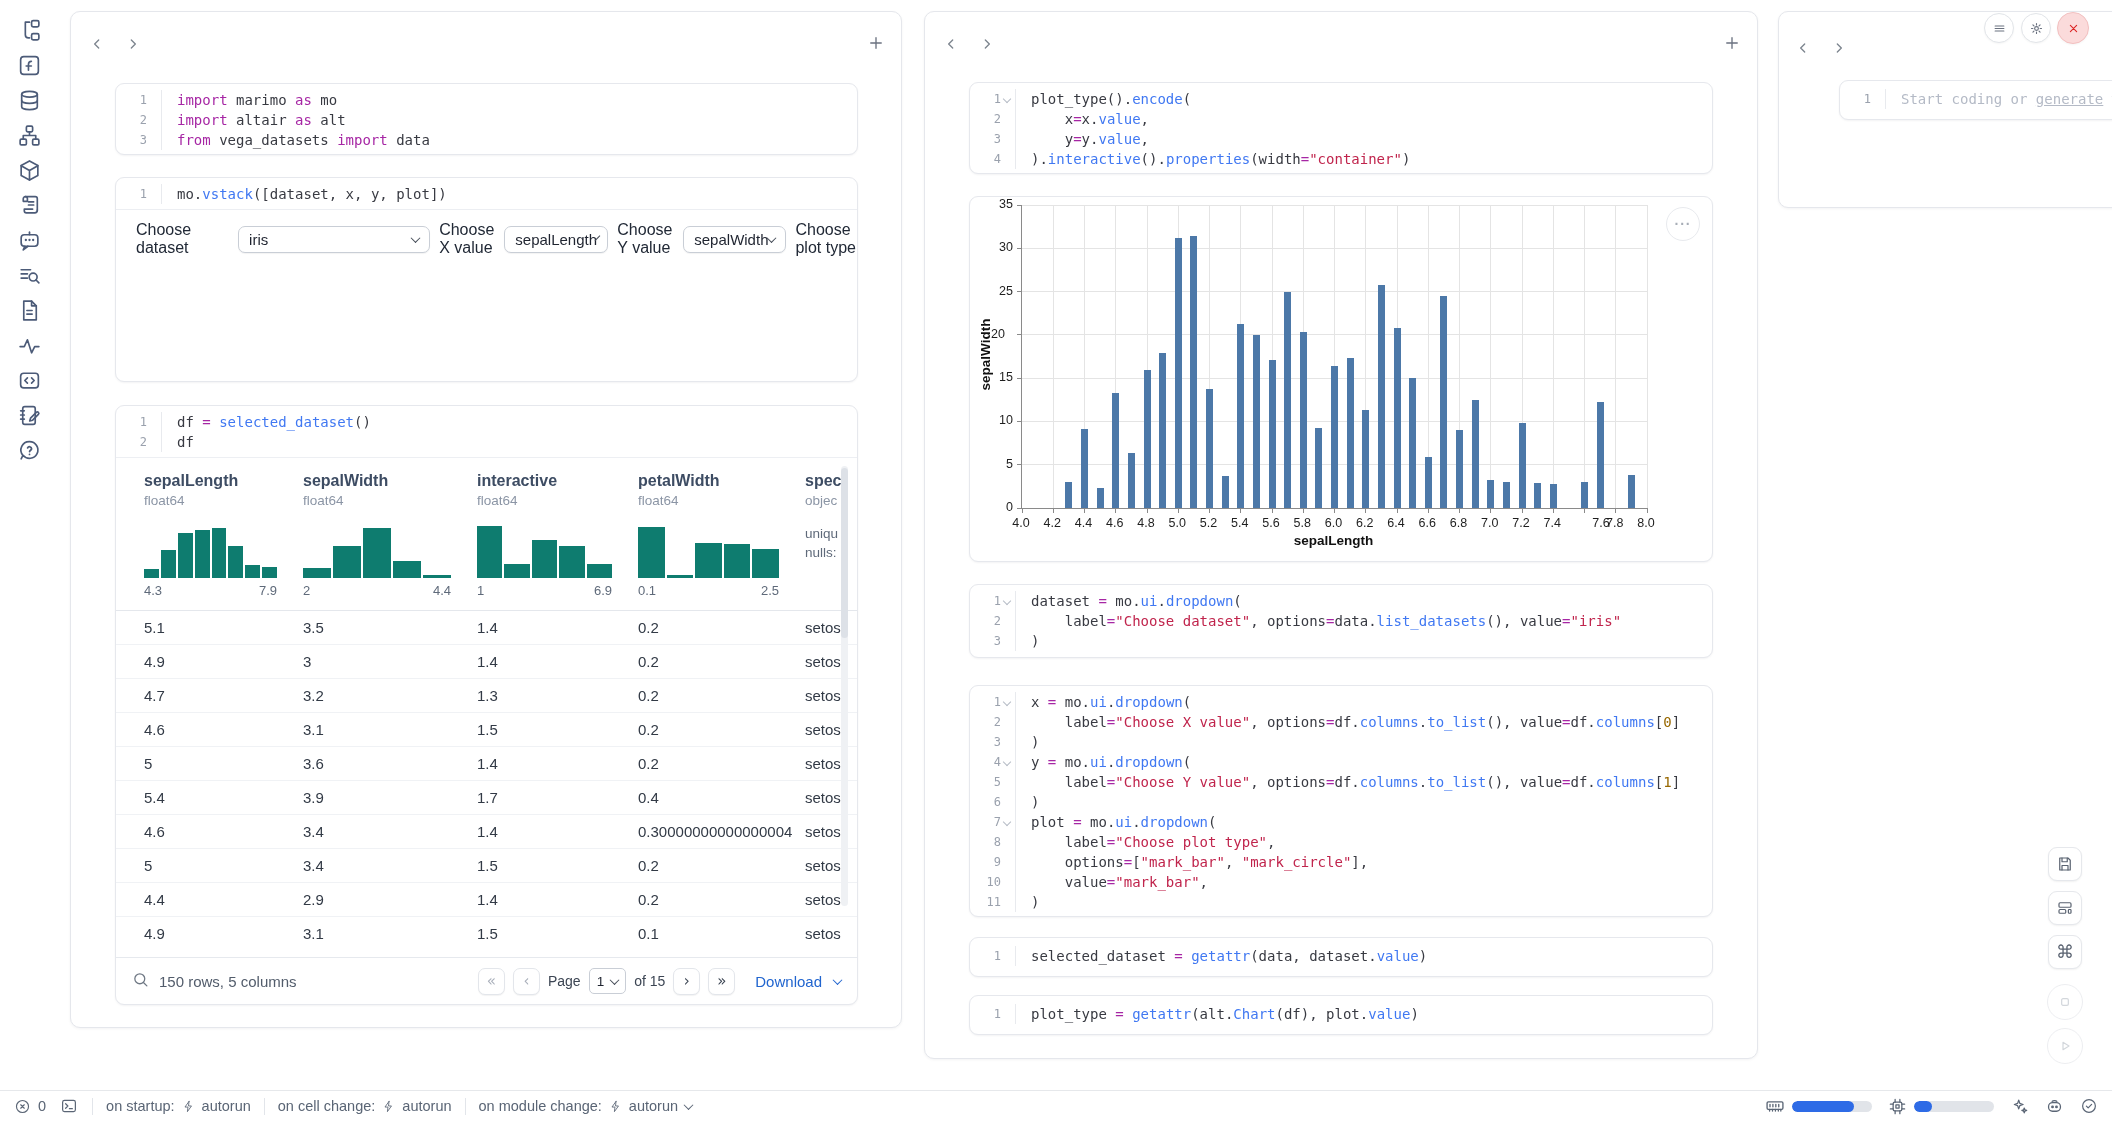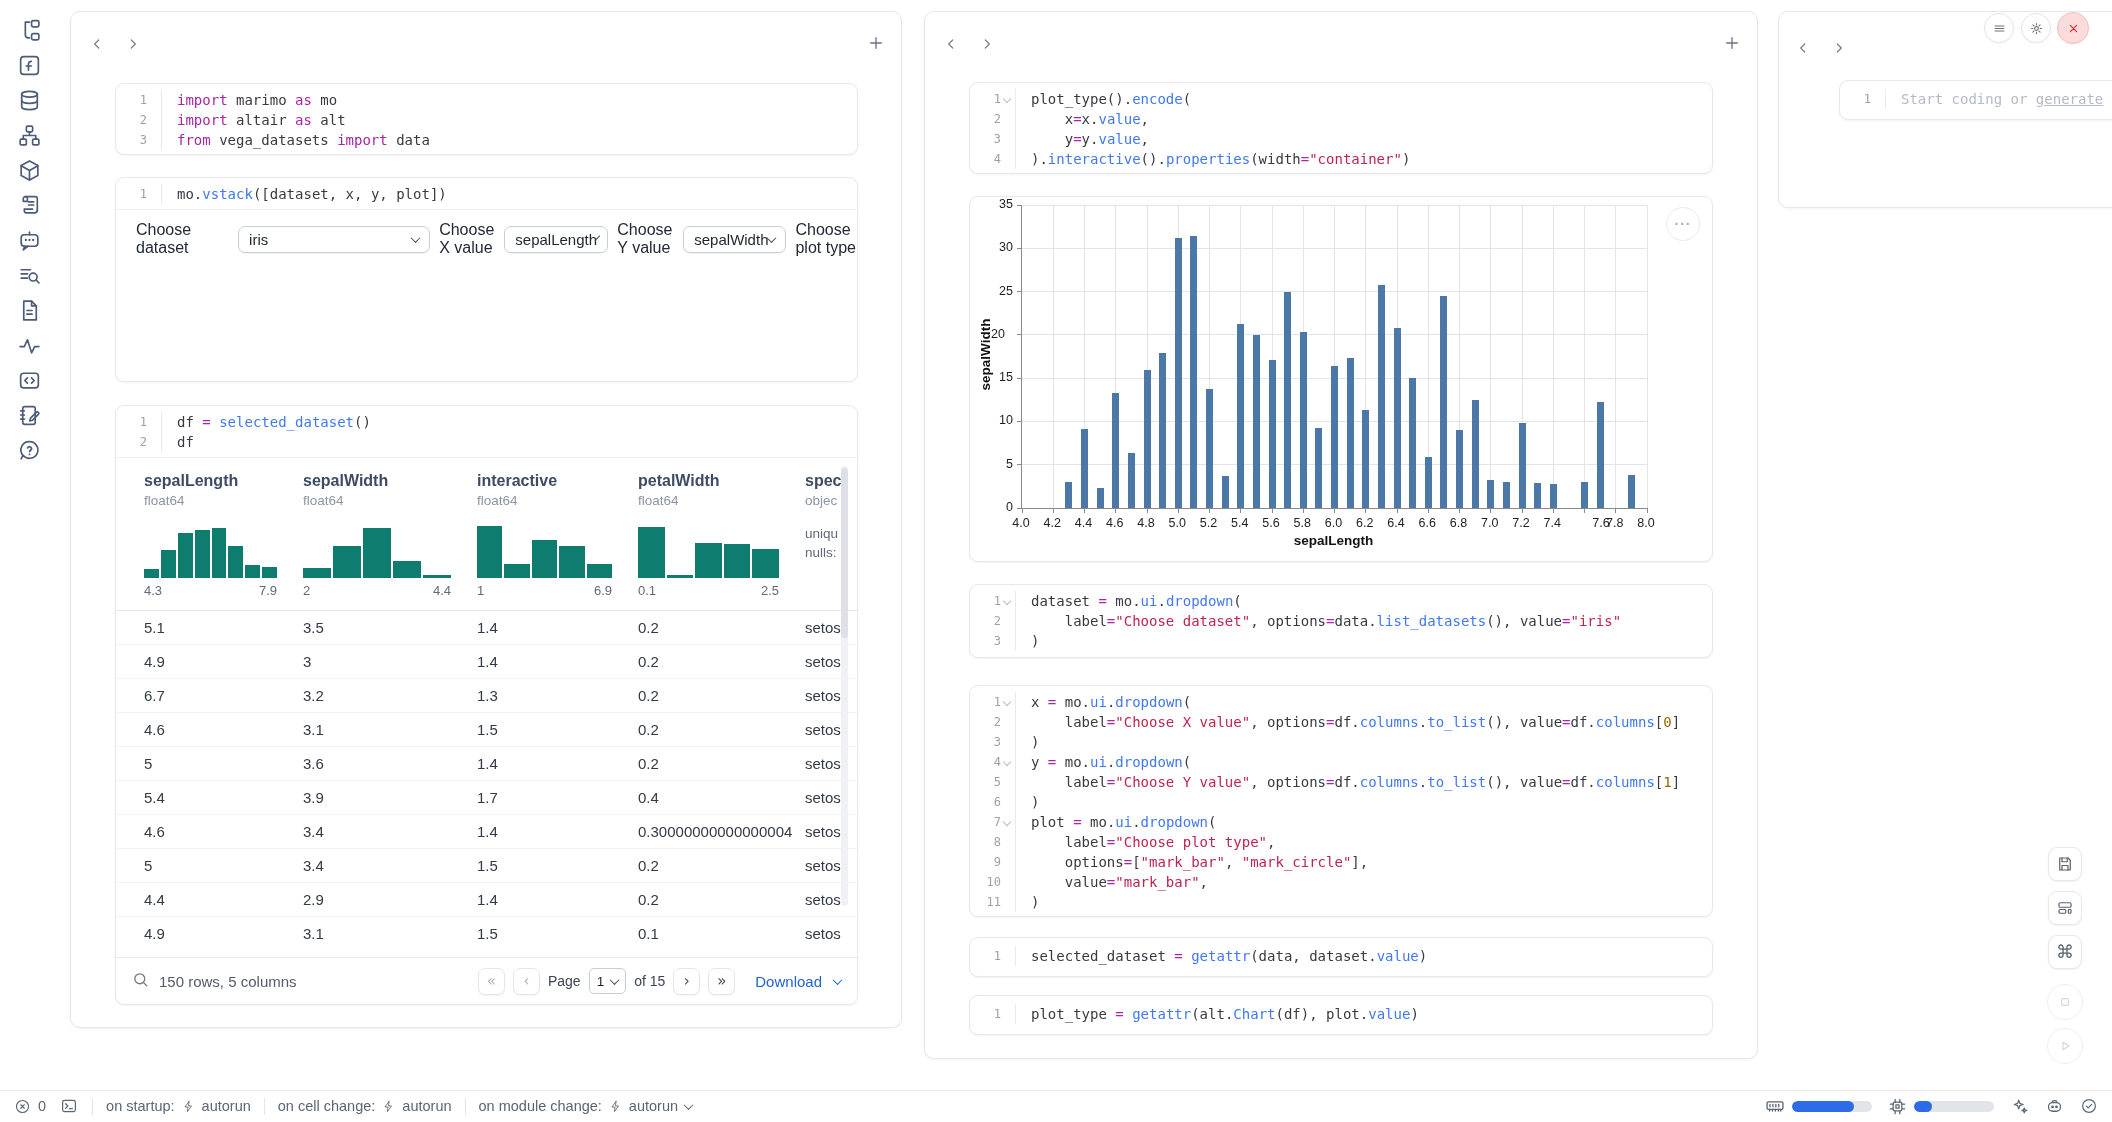--- a/index.html
+++ b/index.html
@@ -375,21 +375,21 @@
               <span>setos</span>
             </div>
             <div class="tbl-row tbl-grid">
               <span>4.9</span>
               <span>3</span>
               <span>1.4</span>
               <span>0.2</span>
               <span>setos</span>
             </div>
             <div class="tbl-row tbl-grid">
-              <span>6.7</span>
+              <span>4.7</span>
               <span>3.2</span>
               <span>1.3</span>
               <span>0.2</span>
               <span>setos</span>
             </div>
             <div class="tbl-row tbl-grid">
               <span>4.6</span>
               <span>3.1</span>
               <span>1.5</span>
               <span>0.2</span>

